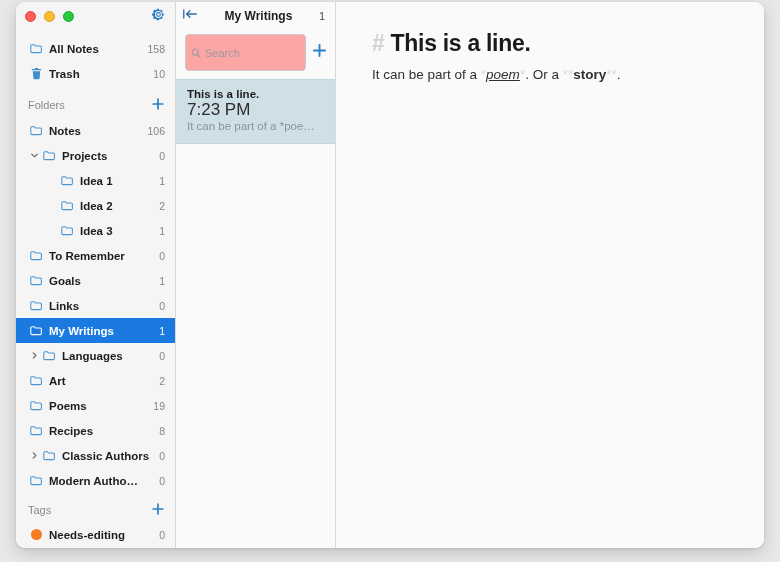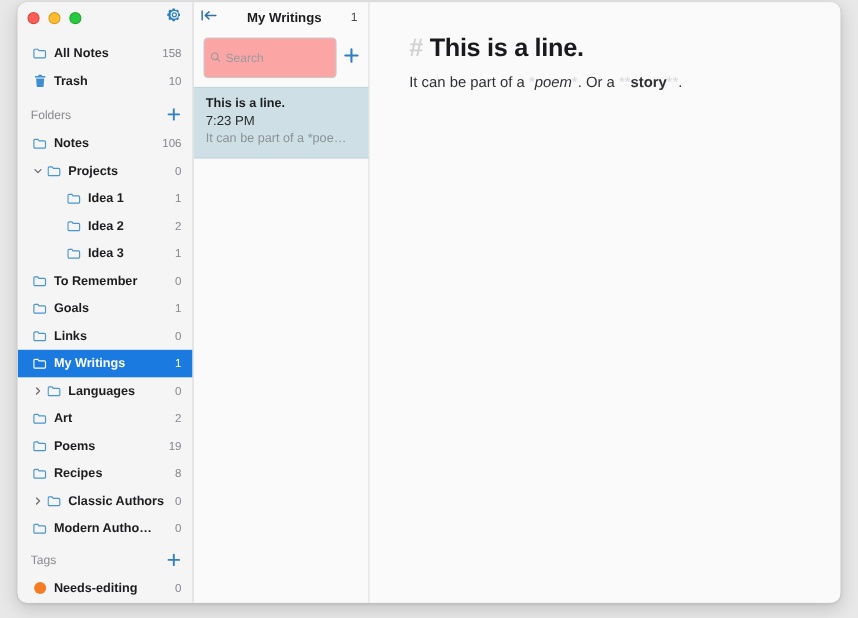--- a/index.html
+++ b/index.html
@@ -151,21 +151,21 @@
   }
   .searchbox input::placeholder { color: #9a9a9f; }
 
   .note-item {
     padding: 7px 10px 9px 11px;
     background: #cfdfe6;
     border-top: 1px solid #c3d5dd;
     border-bottom: 1px solid #c3d5dd;
   }
   .note-title { font-size: 11.5px; font-weight: bold; color: #1d1d1f; line-height: 15px; }
-  .note-time { font-size: 12px; color: #2b2b30; line-height: 16px; }
+  .note-time { font-size: 17px; color: #2b2b30; line-height: 16px; }
   .note-preview {
     font-size: 11.5px; color: #8b9398; line-height: 16px;
     white-space: nowrap; overflow: hidden; text-overflow: ellipsis;
   }
 
   
   .editor {
     flex: 1 1 auto;
     background: #fafafa;
     padding: 26px 40px 0 36px;
@@ -178,21 +178,21 @@
     letter-spacing: -0.3px;
     line-height: 30px;
     margin-bottom: 6px;
   }
   .md-mark { color: #d2d2d4; font-weight: bold; }
   .md-p {
     font-size: 13.5px;
     color: #303034;
     line-height: 22px;
   }
-  .md-em { font-style: italic; }
+  .md-em { font-style: italic; text-decoration: underline; }
   .md-strong { font-weight: bold; }
   .mk { color: #d8d8da; }
 </style>
 </head>
 <body>
 
 <div class="window">
 
   <div class="sidebar">
 

